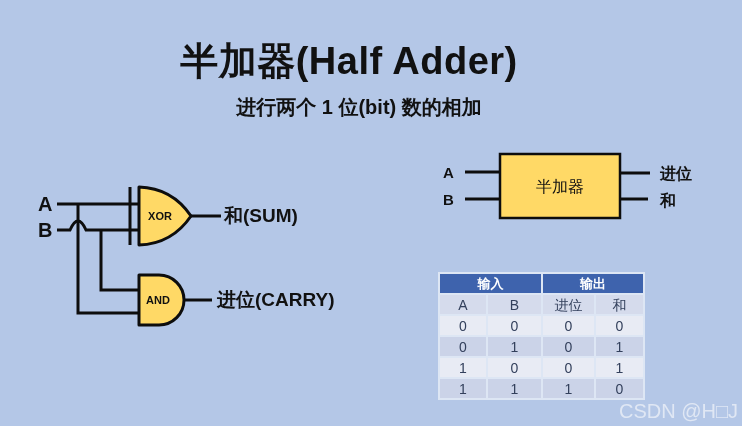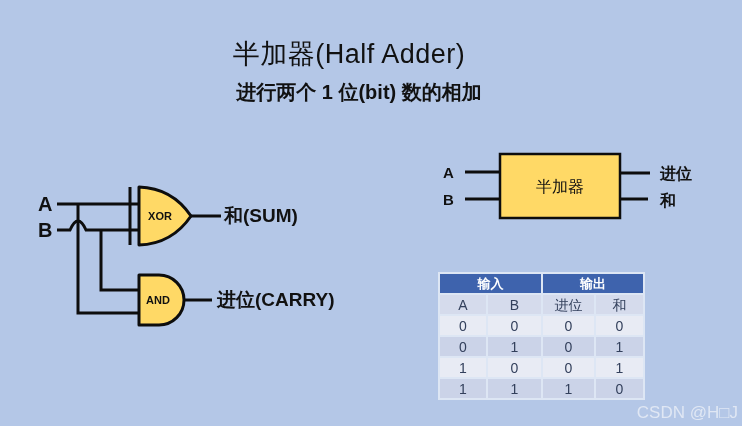--- a/index.html
+++ b/index.html
@@ -13,22 +13,22 @@
   }
 
   
   .titles {
     position: absolute;
     top: 36px; left: 0; right: 44px;
     text-align: center;
   }
   .titles h1 {
     margin: 0;
-    font-size: 27px;
-    font-weight: normal;
+    font-size: 38px;
+    font-weight: bold;
     color: var(--title-text, #111);
     letter-spacing: 0.5px;
   }
   .titles h2 {
     margin: 7px 0 0 0;
     font-size: 20px;
     font-weight: bold;
     color: var(--title-text, #111);
     padding-left: 20px;
   }
@@ -115,21 +115,21 @@
   }
   .truth-table tbody td {
     color: var(--table-text, #33405c);
     font-size: 14px;
   }
 
   
   .watermark {
     position: absolute;
     right: 4px; bottom: 3px;
-    font-size: 17px;
+    font-size: 20px;
     color: var(--watermark-text, rgba(233,238,247,0.82));
     font-family: "Liberation Sans", sans-serif;
   }
 </style>
 </head>
 <body>
 
 <div class="page">
 
   <header class="titles">

